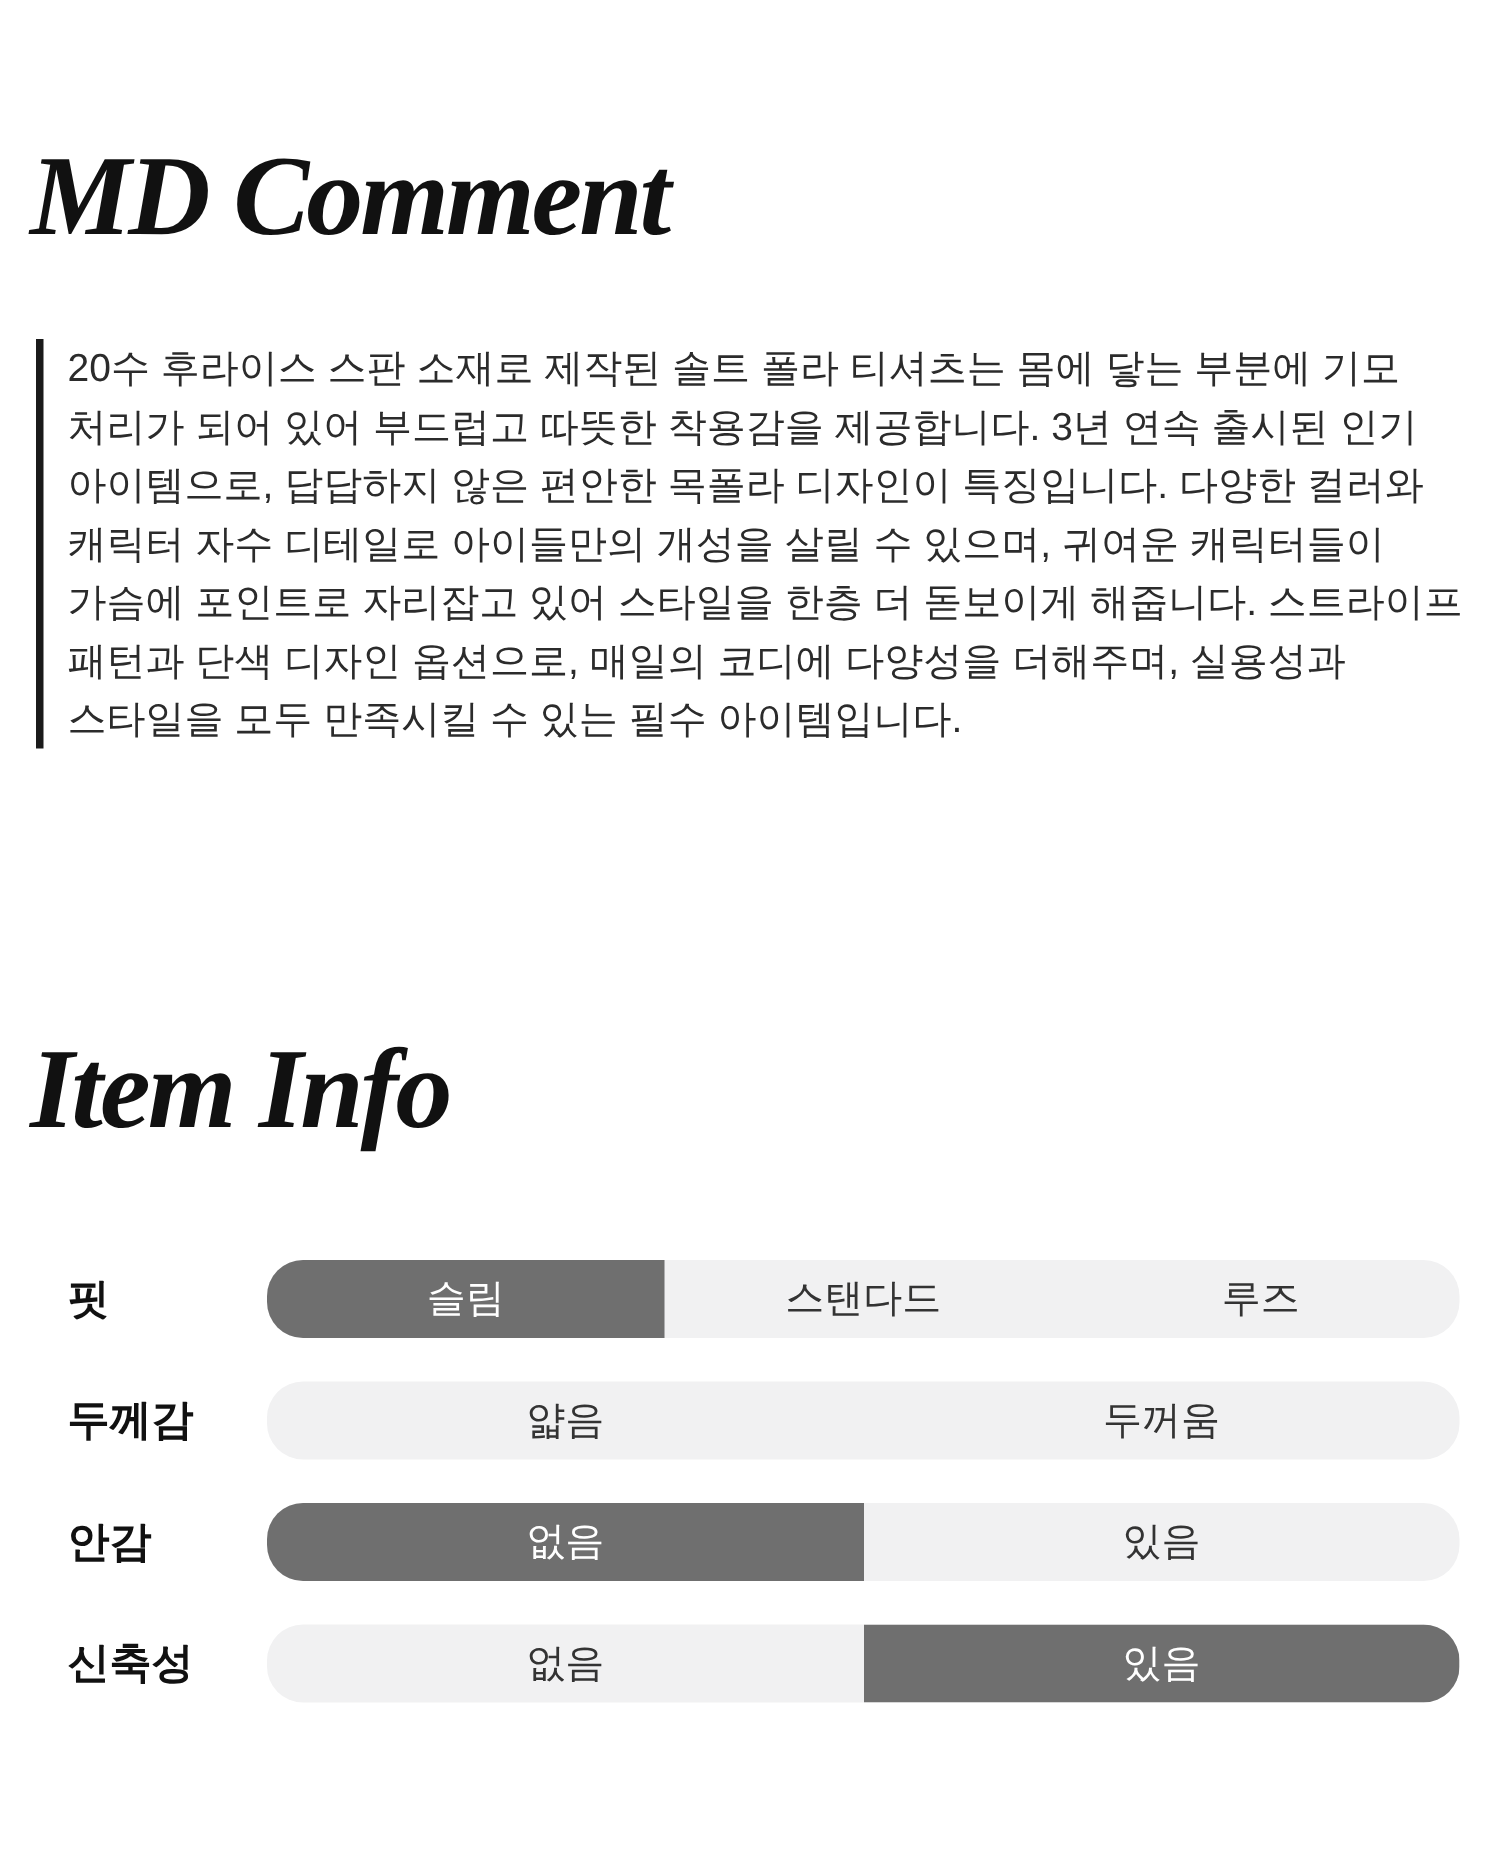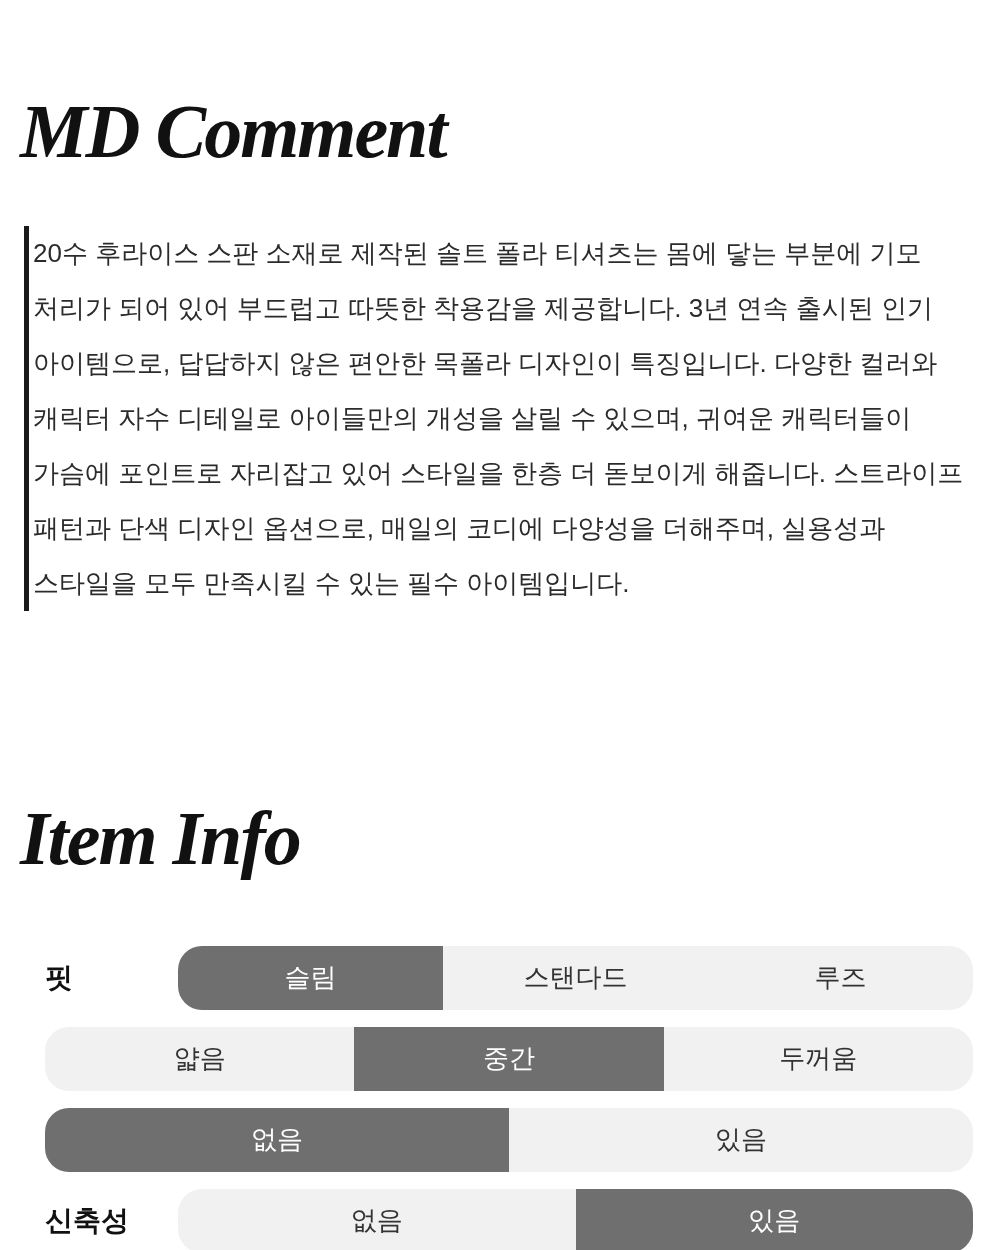--- a/index.html
+++ b/index.html
@@ -27,23 +27,23 @@
     font-size:76px;
     line-height:1.05;
     letter-spacing:-2px;
     color:var(--heading-text);
     font-family:Liberation Serif, serif;
   }
   #md-title{margin:92px 0 0 20px;}
   .md-body{
     margin:54px 15px 0 24px;
     border-left:5px solid var(--accent-bar);
-    padding-left:4px;
+    padding-left:16px;
     font-size:26px;
-    line-height:55px;
+    line-height:39px;
     color:var(--body-text);
     word-break:keep-all;
     max-width:958px;
   }
   #item-title{margin:188px 16px 0 20px;}
   .spec-table{margin-top:75px;}
   .spec-row{
     display:flex;
     align-items:center;
     height:48px;
@@ -52,21 +52,21 @@
     padding-right:27px;
   }
   .spec-row-label{
     flex:0 0 133px;
     font-size:28px;
     font-weight:700;
     color:var(--heading-text);
   }
   .spec-track{
     flex:1 1 auto;
-    height:64px;
+    height:52px;
     background:var(--track-bg);
     border-radius:24px;
     overflow:hidden;
     display:flex;
   }
   .spec-option{
     flex:1 1 0;
     display:flex;
     align-items:center;
     justify-content:center;
@@ -96,28 +96,29 @@
       <div class="spec-row">
         <div class="spec-row-label">핏</div>
         <div class="spec-track">
           <div class="spec-option selected">슬림</div>
           <div class="spec-option">스탠다드</div>
           <div class="spec-option">루즈</div>
         </div>
       </div>
 
       <div class="spec-row">
+        <div class="spec-row-label">두께감</div>
         <div class="spec-track">
           <div class="spec-option">얇음</div>
-          <div class="spec-option selected">중간</div>
           <div class="spec-option">두꺼움</div>
         </div>
       </div>
 
       <div class="spec-row">
+        <div class="spec-row-label">안감</div>
         <div class="spec-track">
           <div class="spec-option selected">없음</div>
           <div class="spec-option">있음</div>
         </div>
       </div>
 
       <div class="spec-row">
         <div class="spec-row-label">신축성</div>
         <div class="spec-track">
           <div class="spec-option">없음</div>

